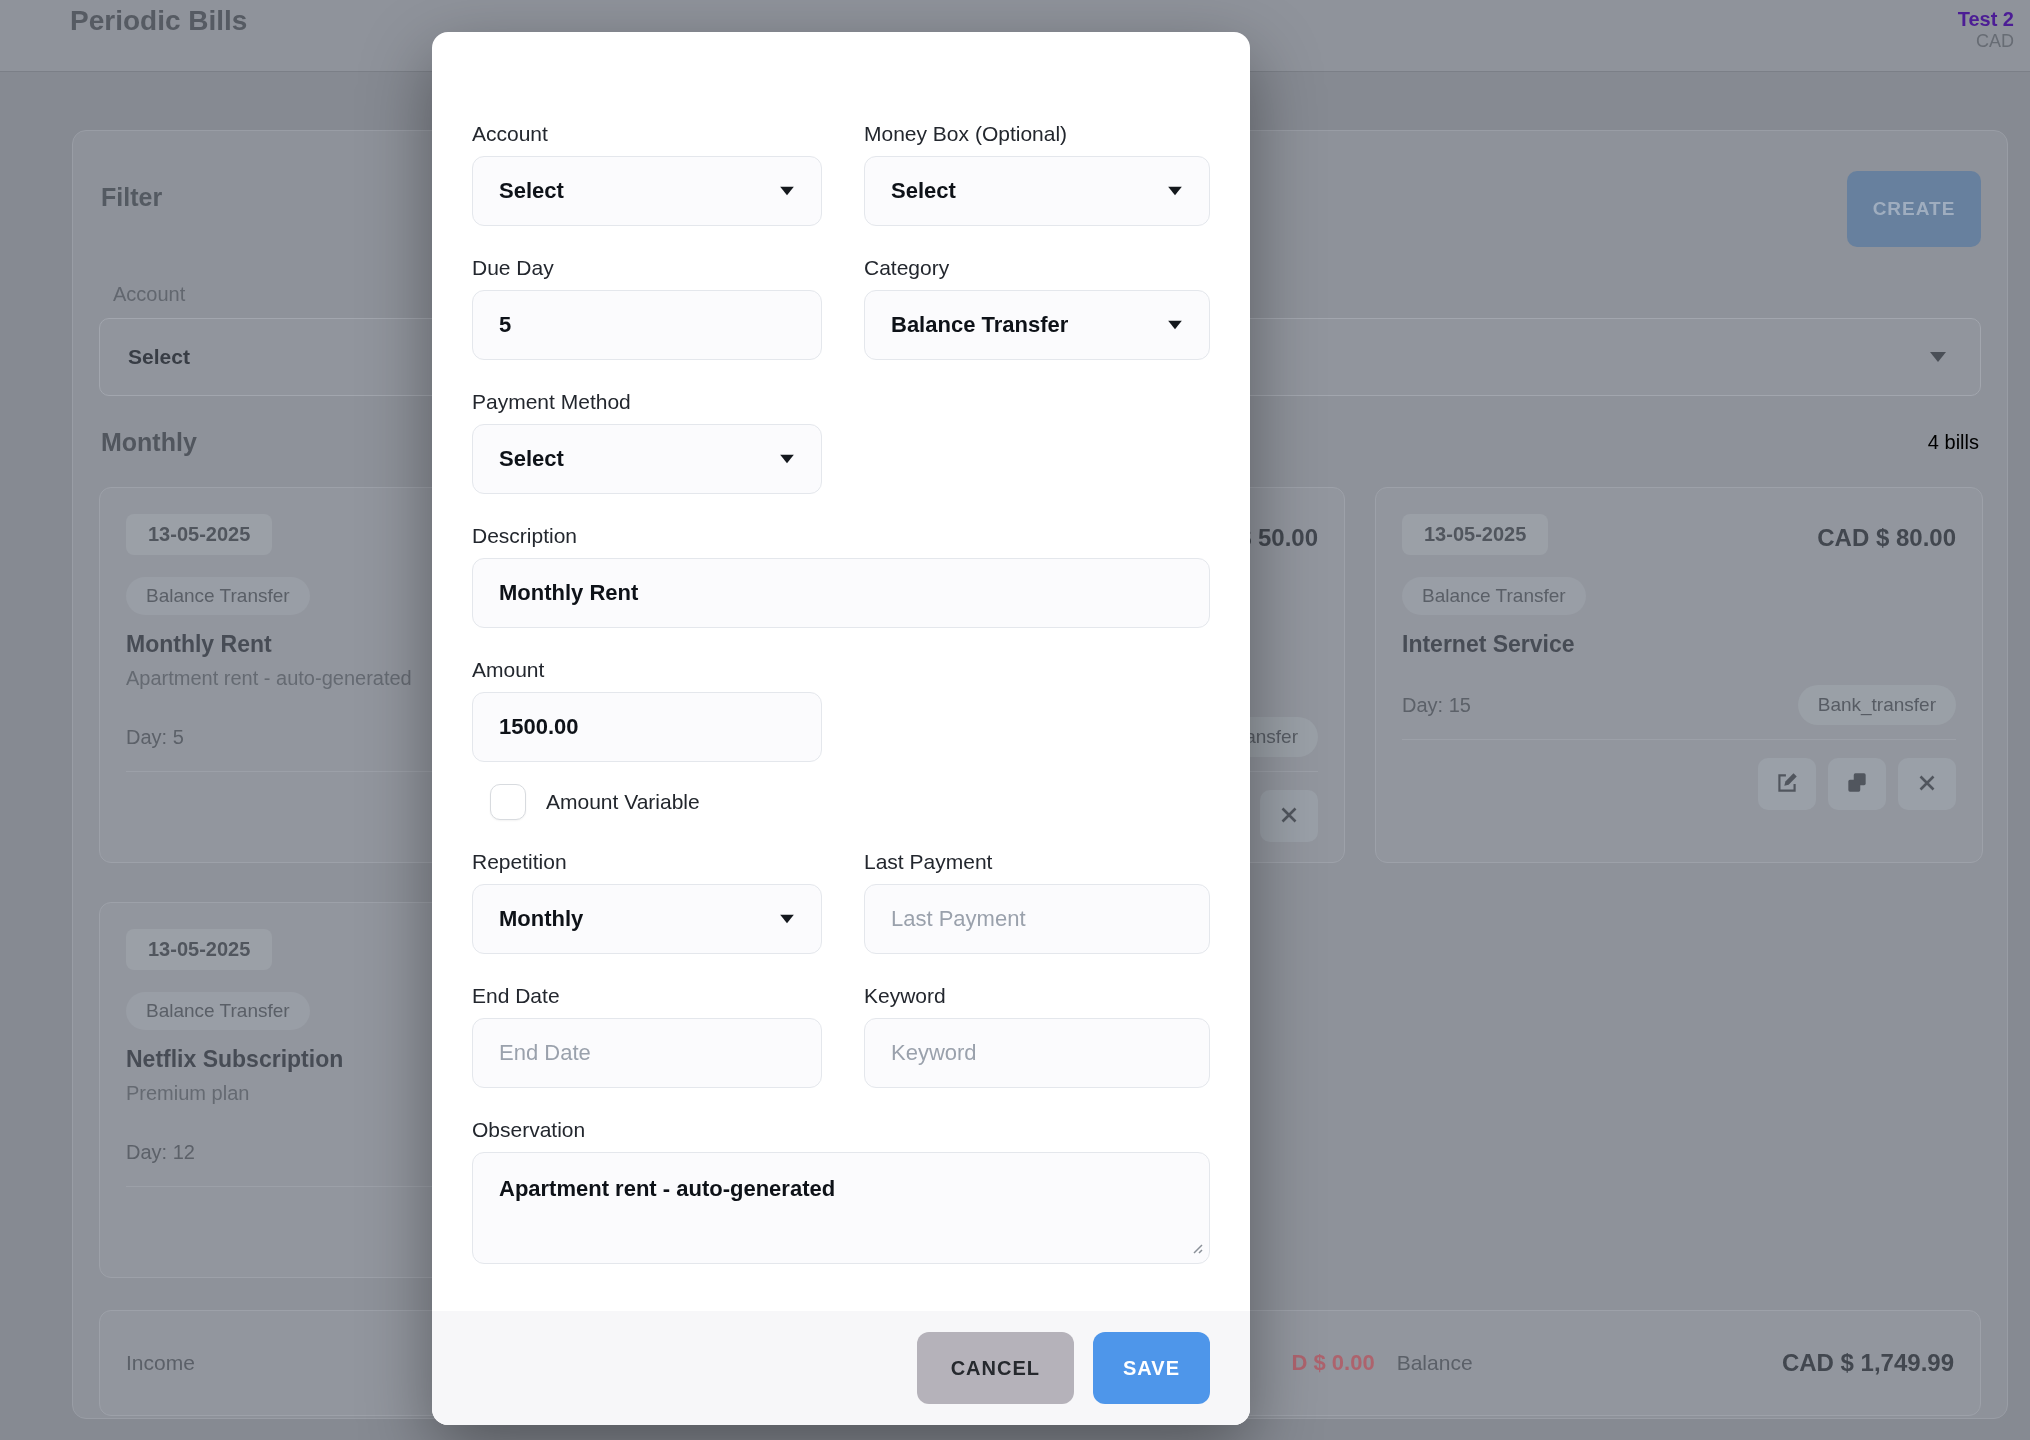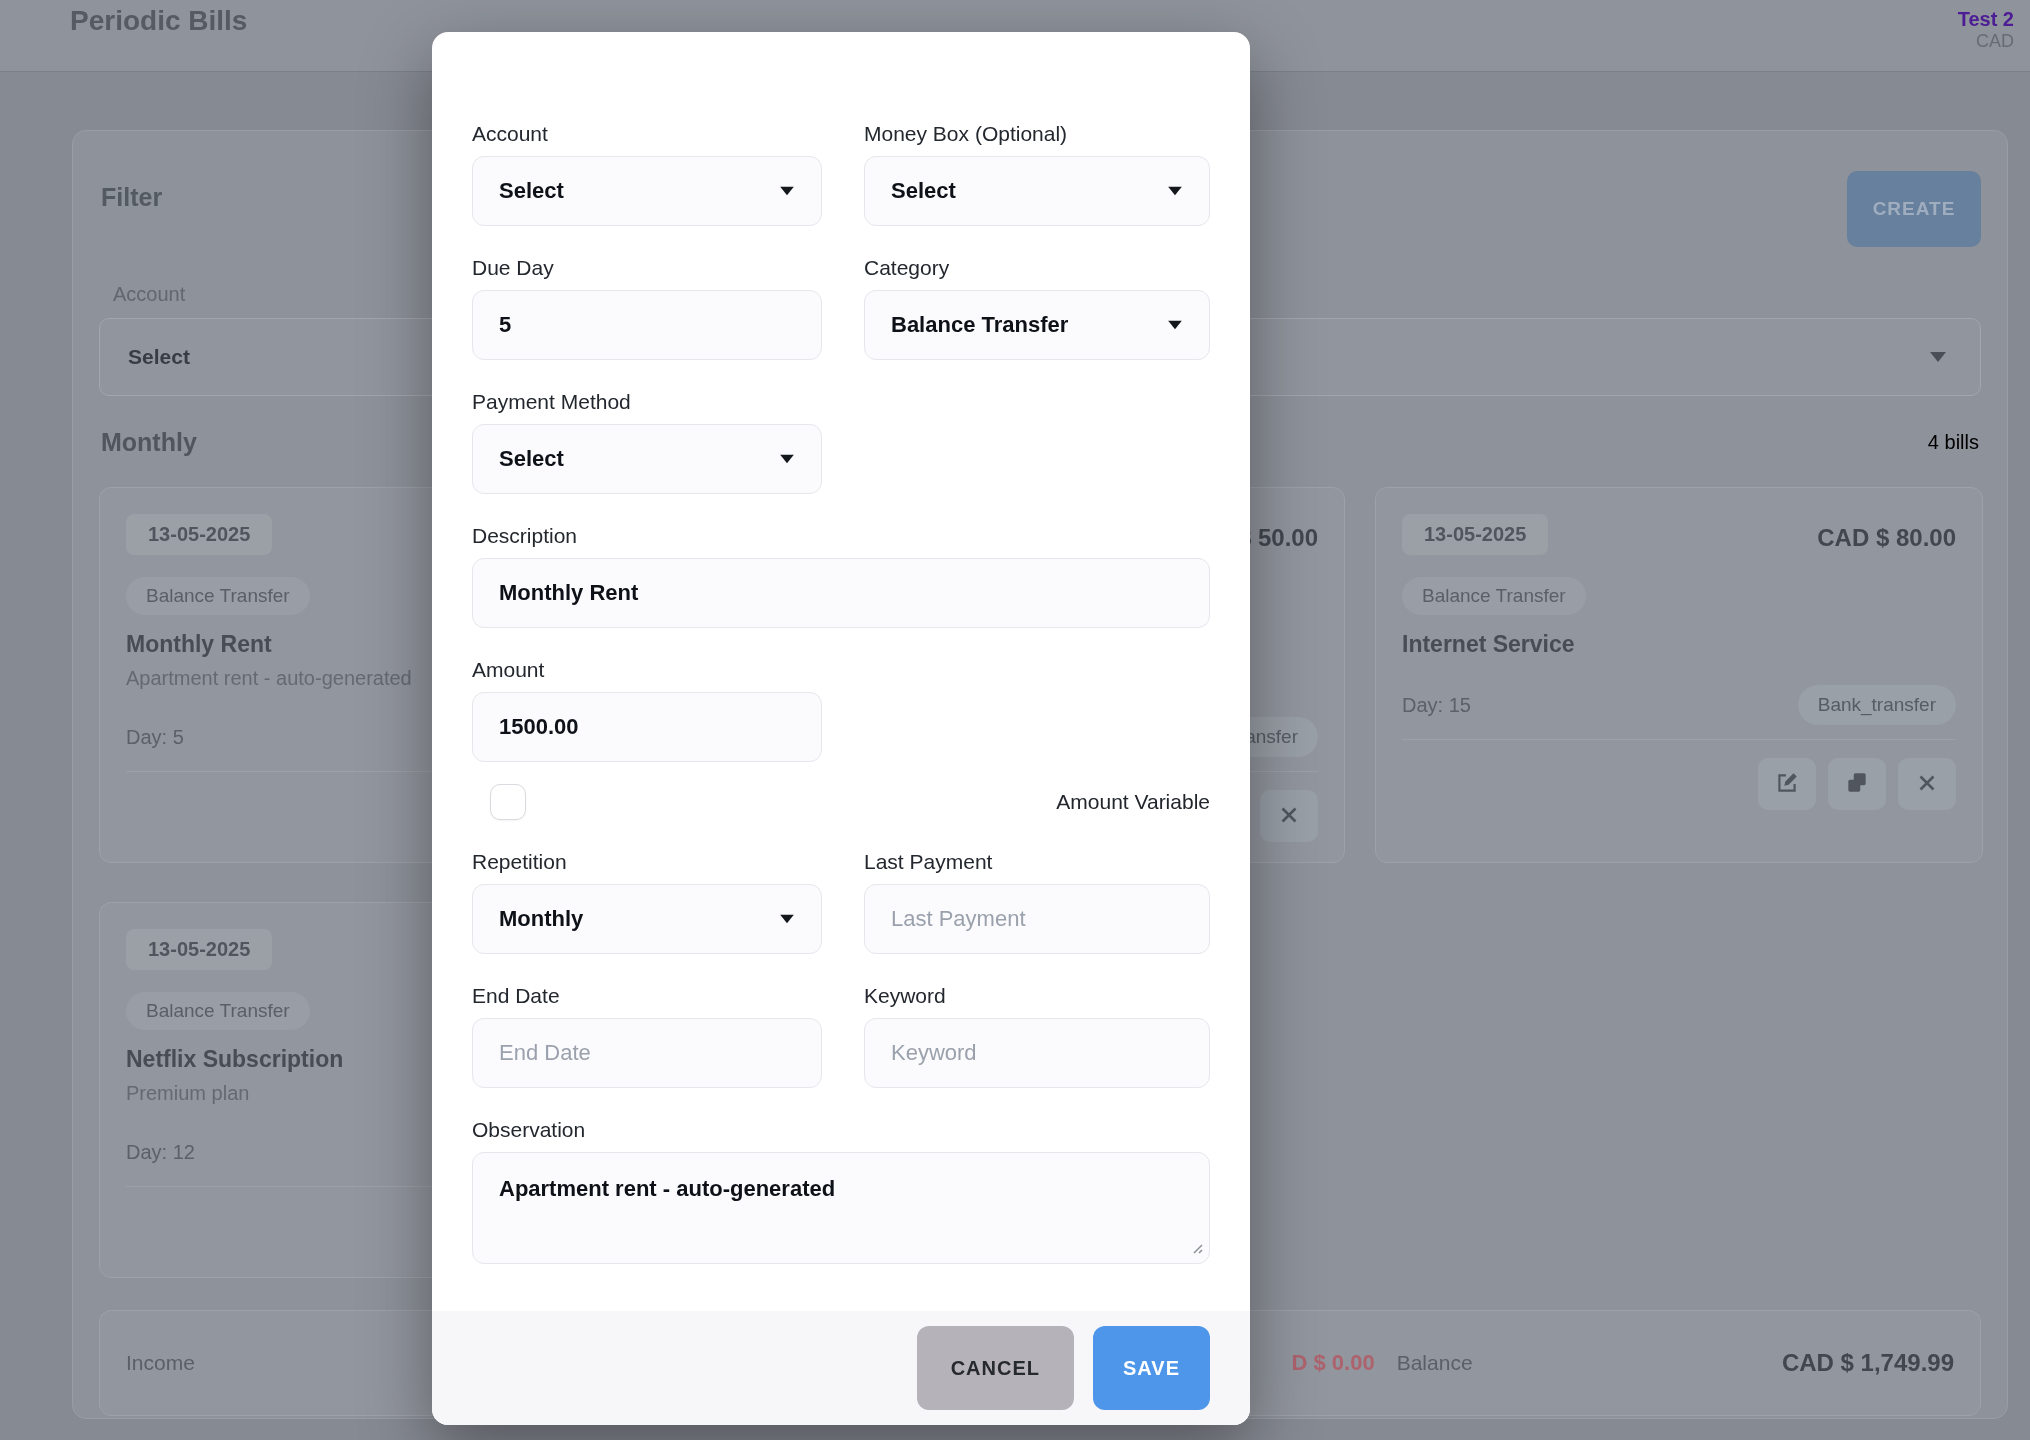--- a/index.html
+++ b/index.html
@@ -106,39 +106,39 @@
   .frow { display:grid; grid-template-columns:350px 346px; column-gap:42px; }
   .field { margin-top:30px; }
   .m-label { display:block; font-size:21px; color:#23272e; margin-bottom:10px; }
   .m-input, .m-select {
     width:100%; height:70px; background:#fbfbfd; border:1px solid #e4e7ec; border-radius:12px;
     font-family:inherit; font-size:22px; font-weight:600; color:#0e1218; padding:0 26px;
   }
   .m-input::placeholder { color:#9aa1ac; font-weight:400; }
   .m-select { display:flex; align-items:center; justify-content:space-between; cursor:pointer; }
   .m-select .caret { color:#14181d; transform:scale(0.85); }
-  .check-row { margin:22px 0 0 18px; display:flex; align-items:center; gap:20px;justify-content:space-between; }
+  .check-row { margin:22px 0 0 18px; display:flex; align-items:center; gap:20px; }
   .checkbox {
     width:36px; height:36px; background:#fff; border:1.5px solid #d8dbdf; border-radius:10px;
     box-shadow:0 1px 2px rgba(0,0,0,0.05); cursor:pointer;
   }
   .check-label { font-size:21px; color:#22262c; }
   .ta-wrap { position:relative; }
   .m-textarea {
     width:100%; height:112px; background:#fbfbfd; border:1px solid #e4e7ec; border-radius:12px;
     font-family:inherit; font-size:22px; font-weight:600; color:#0e1218;
     padding:22px 26px; resize:none; line-height:1.3;
   }
   .resize-corner { position:absolute; right:7px; bottom:10px; color:#8a9098; }
   .modal-footer {
     margin-top:auto; height:114px; background:#f7f7f9;
     border-radius:0 0 16px 16px;
     display:flex; align-items:center; justify-content:flex-end; gap:19px; padding:0 40px;
   }
-  .btn { height:84px; border:none; border-radius:12px; cursor:pointer; font-family:inherit; font-size:20px; font-weight:700; letter-spacing:1px; }
+  .btn { height:72px; border:none; border-radius:12px; cursor:pointer; font-family:inherit; font-size:20px; font-weight:700; letter-spacing:1px; }
   .btn-cancel { background:#b5b2ba; color:#26292e; padding:0 34px; }
   .btn-save { background:#4e96ea; color:#ffffff; padding:0 30px; }
 </style>
 </head>
 <body>
 
 <div class="page">
 
   <div class="topbar">
     <div class="app-title">Periodic Bills</div>

